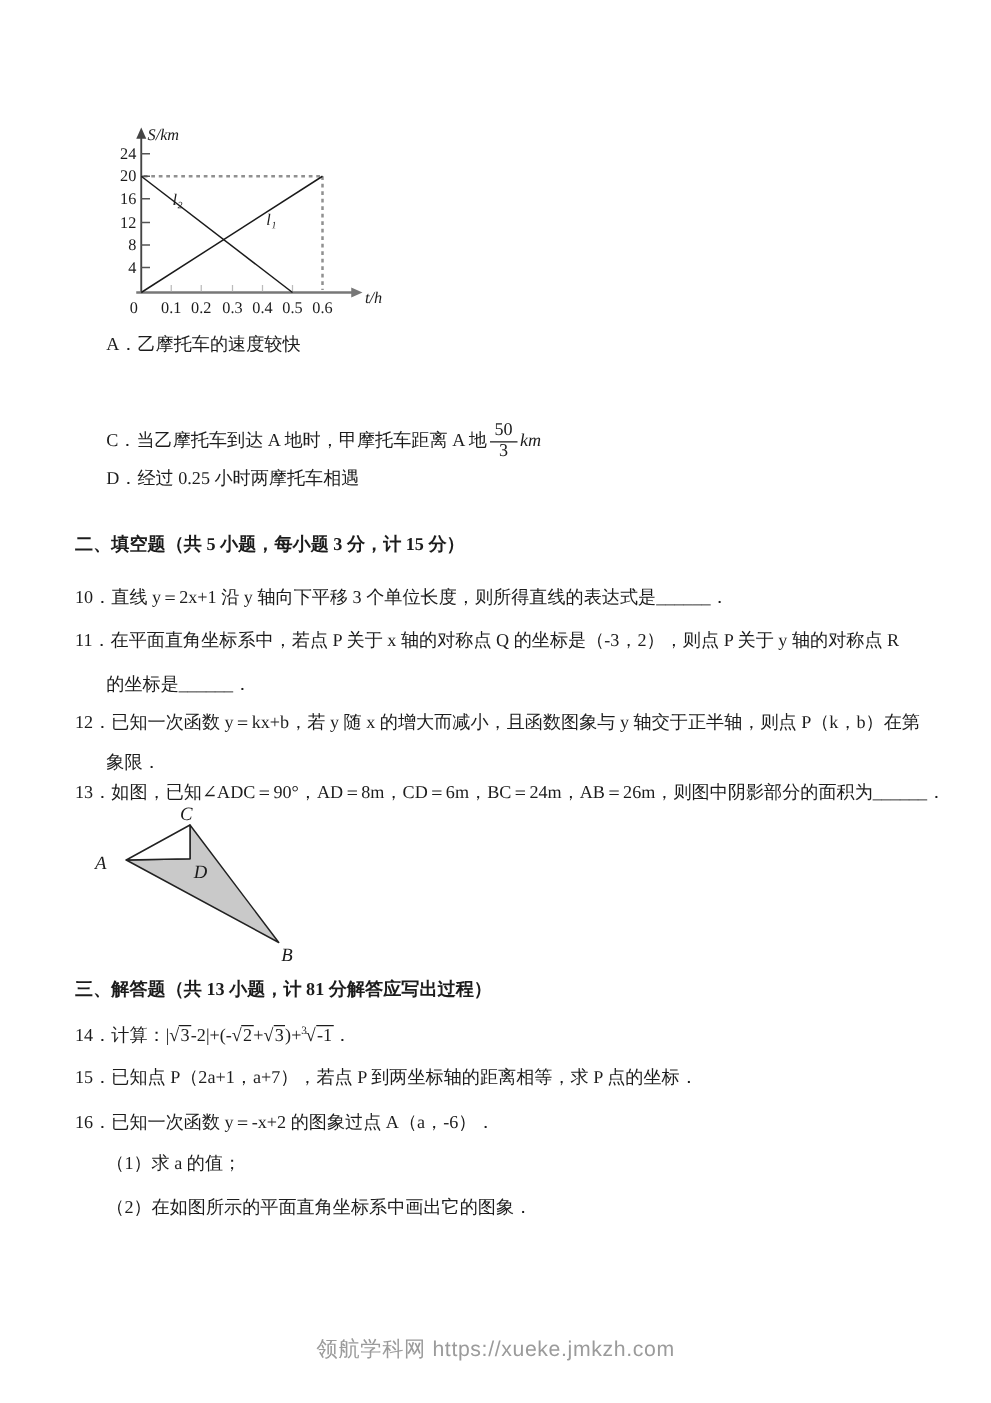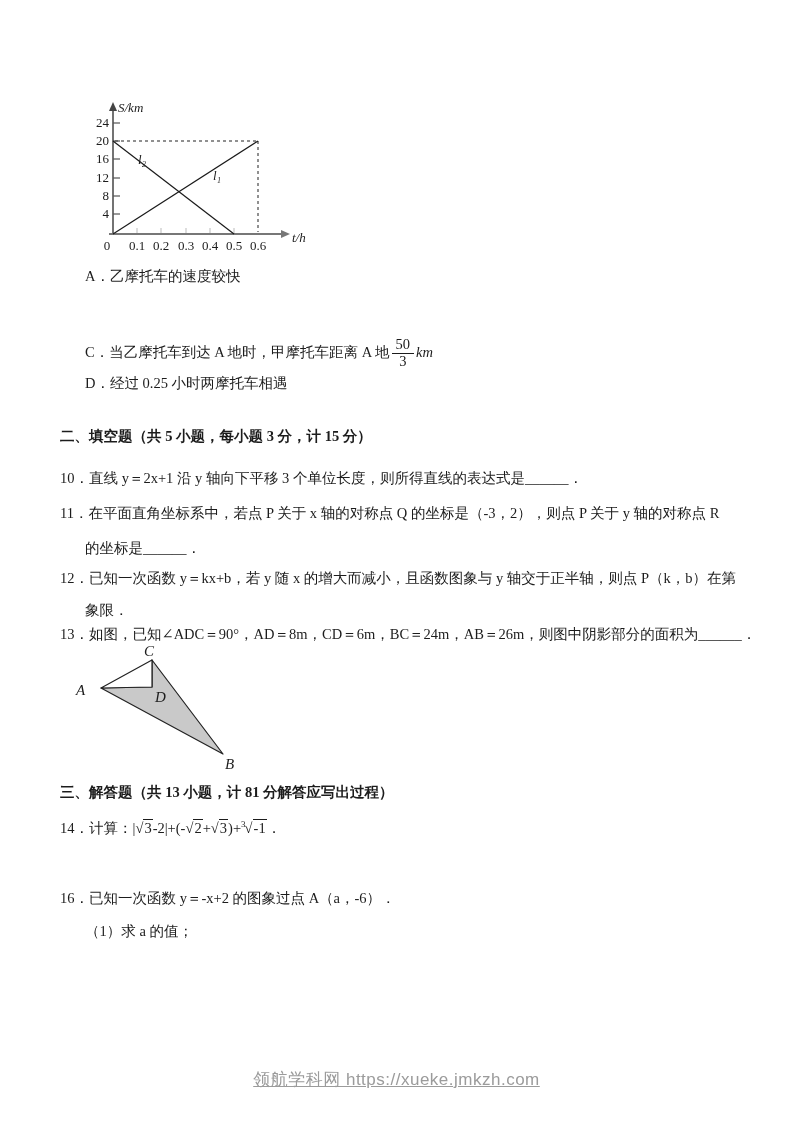--- a/index.html
+++ b/index.html
@@ -17,21 +17,21 @@
   .rcand{border-top:1.3px solid #1c1c1c;padding:0 1px;}
   .cfrac{display:inline-block;vertical-align:middle;text-align:center;line-height:1.1;margin:0 2px;}
   .cfrac .num{display:block;padding:0 4px;}
   .cfrac .den{display:block;border-top:1.2px solid #1c1c1c;padding:0 4px;}
   .it{font-style:italic;}
   sup.cube{font-size:9px;vertical-align:6px;margin-right:-1px;}
   .footer{
     position:absolute;top:1068px;left:0;width:100%;
     text-align:center;
     font-family:"Liberation Sans","DejaVu Sans",sans-serif;
-    font-size:17px;color:#9b9b9b;letter-spacing:0.5px;text-decoration:underline;
+    font-size:17px;color:#9b9b9b;letter-spacing:0.5px;
   }
   svg text{font-family:"Liberation Serif","DejaVu Serif",serif;fill:#1c1c1c;}
 </style>
 </head>
 <body>
 
 <div class="page">
 
   <svg style="position:absolute;left:85px;top:98px;" width="230" height="160" viewBox="0 0 230 160">
 
@@ -111,19 +111,21 @@
     <text x="85" y="59" font-size="15" font-style="italic">D</text>
     <text x="155" y="126" font-size="15" font-style="italic">B</text>
   </svg>
 
   <div class="line heading" style="left:60px;top:782px;">三、解答题（共 13 小题，计 81 分解答应写出过程）</div>
 
   <div class="line" style="left:60px;top:814px;text-align:center;">
     <span>14．计算：</span><span>|</span><span><span>√</span><span class="rcand">3</span></span><span>-2|+(-</span><span><span>√</span><span class="rcand">2</span></span><span>+</span><span><span>√</span><span class="rcand">3</span></span><span>)+</span><sup class="cube">3</sup><span><span>√</span><span class="rcand">-1</span></span><span>．</span>
   </div>
 
+  <div class="line" style="left:60px;top:852px;">15．已知点 P（2a+1，a+7），若点 P 到两坐标轴的距离相等，求 P 点的坐标．</div>
 
   <div class="line" style="left:60px;top:888px;">16．已知一次函数 y＝-x+2 的图象过点 A（a，-6）．</div>
   <div class="line" style="left:85px;top:921px;">（1）求 a 的值；</div>
+  <div class="line" style="left:85px;top:956px;">（2）在如图所示的平面直角坐标系中画出它的图象．</div>
 
   <div class="footer">领航学科网 https://xueke.jmkzh.com</div>
 
 </div>
 
 </body></html>

